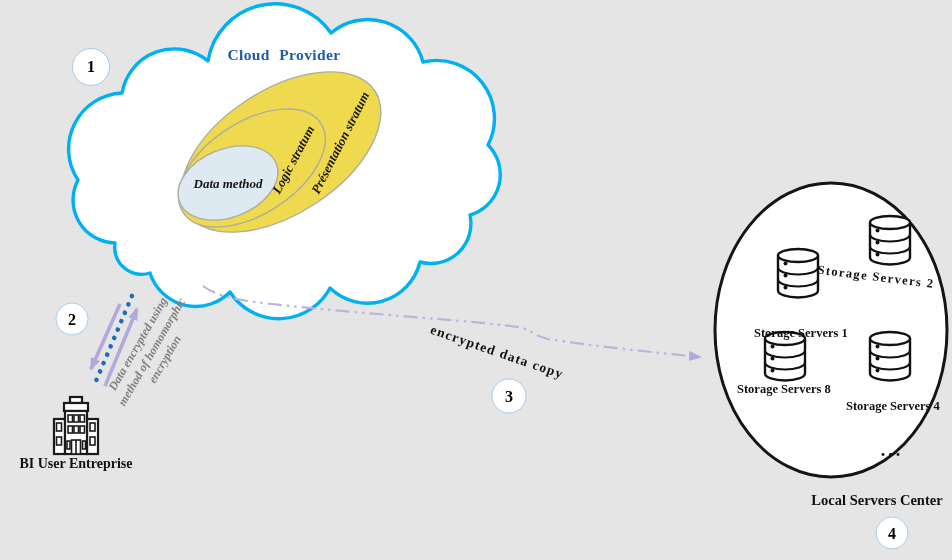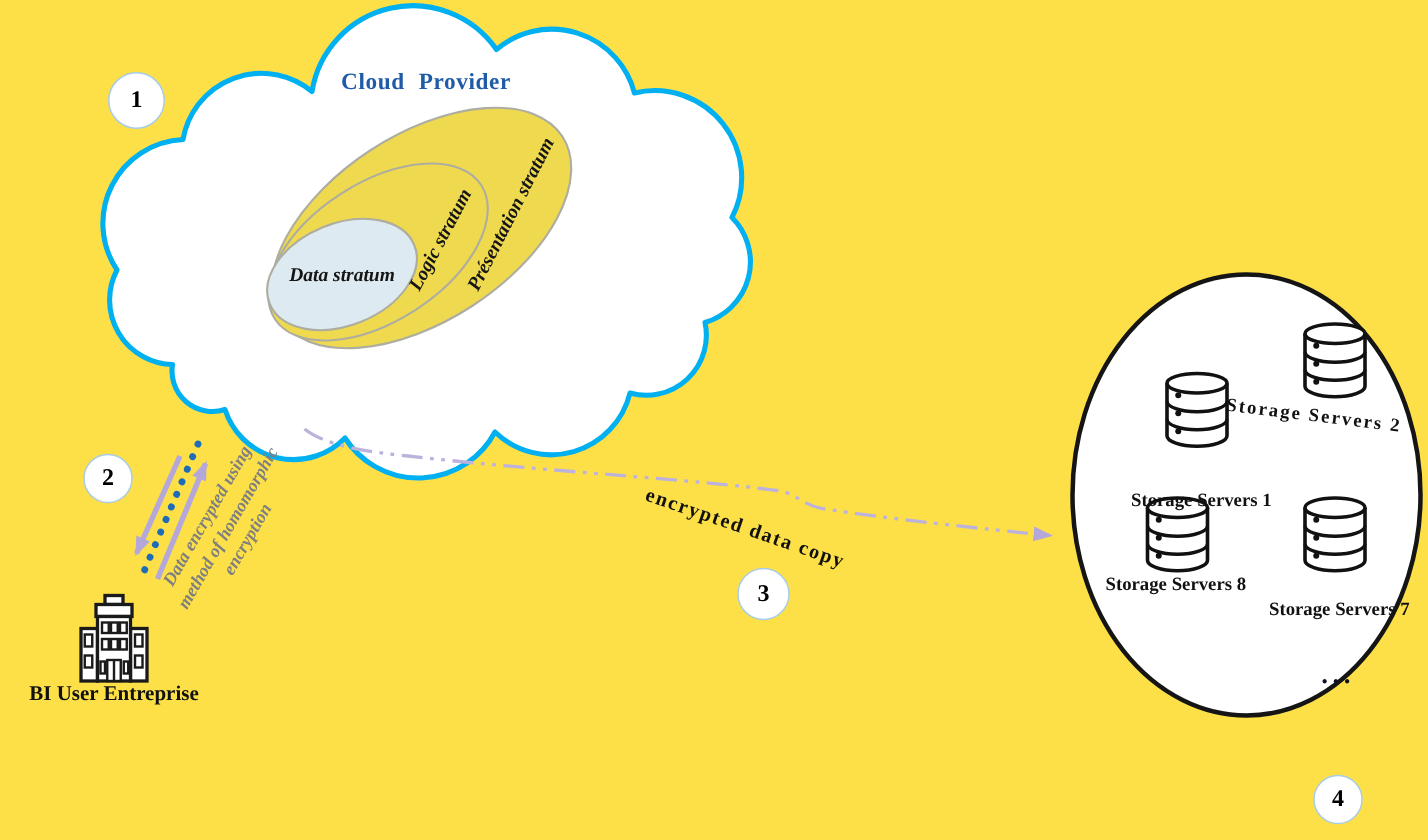--- a/index.html
+++ b/index.html
@@ -1,17 +1,17 @@
 <!DOCTYPE html>
 <html><head>
 <meta charset="utf-8">
 <style>
   html,body{margin:0;padding:0;background:#fff;}
   .canvas{
-    position:relative;width:952px;height:560px;background:#fde047;overflow:hidden;
+    position:relative;width:952px;height:560px;background:#e5e5e5;overflow:hidden;
     font-family:"Liberation Serif","DejaVu Serif",serif;
   }
   .canvas svg{position:absolute;left:0;top:0;}
   .lbl{
     position:absolute;font-weight:bold;color:#111;white-space:nowrap;
     font-family:"Liberation Serif","DejaVu Serif",serif;line-height:1.15;
   }
   .ctr{transform:translate(-50%,-50%);}
   .cloud-title{font-size:15.5px;color:#1F5CA8;letter-spacing:.4px;word-spacing:5px;}
   .stratum{font-style:italic;font-size:13px;color:#151515;}
@@ -110,21 +110,21 @@
         <rect x="3.5" y="27" width="5" height="8"></rect>
         <rect x="3.5" y="41" width="5" height="8"></rect>
         <rect x="37" y="27" width="5" height="8"></rect>
         <rect x="37" y="41" width="5" height="8"></rect>
       </g>
     </g>
   </svg>
 
   <div class="lbl ctr cloud-title" style="left:284px;top:55px;">Cloud Provider</div>
 
-  <div class="lbl ctr stratum" style="left:228px;top:184px;">Data stratum</div>
+  <div class="lbl ctr stratum" style="left:228px;top:184px;">Data method</div>
   <div class="lbl rot-logic stratum" style="position:absolute;left:294px;top:160px;">Logic stratum</div>
   <div class="lbl rot-pres stratum" style="position:absolute;left:341px;top:143px;">Présentation stratum</div>
 
   <div class="step" style="left:91px;top:67px;width:36px;height:36px;">1</div>
   <div class="step" style="left:72px;top:319px;width:31px;height:31px;">2</div>
   <div class="step" style="left:509px;top:396px;width:33px;height:33px;">3</div>
   <div class="step" style="left:892px;top:533px;width:31px;height:31px;">4</div>
 
   <div class="note" style="left:152px;top:352px;">
     <div>Data encrypted using</div>
@@ -132,18 +132,19 @@
     <div>encryption</div>
   </div>
 
   <div class="lbl ctr biu" style="left:76px;top:464px;">BI User Entreprise</div>
 
   <div class="lbl edc" style="left:497px;top:352px;">encrypted data copy</div>
 
   <div class="lbl srv" style="left:754px;top:302px;margin-top:24px;">Storage Servers 1</div>
   <div class="lbl srv srv2" style="left:876px;top:277px;">Storage Servers 2</div>
   <div class="lbl srv" style="left:737px;top:382px;">Storage Servers 8</div>
-  <div class="lbl srv" style="left:846px;top:399px;">Storage Servers 7</div>
+  <div class="lbl srv" style="left:846px;top:399px;">Storage Servers 4</div>
 
   <div class="lbl ctr ellipsis" style="left:892px;top:450px;">...</div>
 
+  <div class="lbl ctr lsc" style="left:877px;top:500px;">Local Servers Center</div>
 
 </div>
 
 </body></html>

